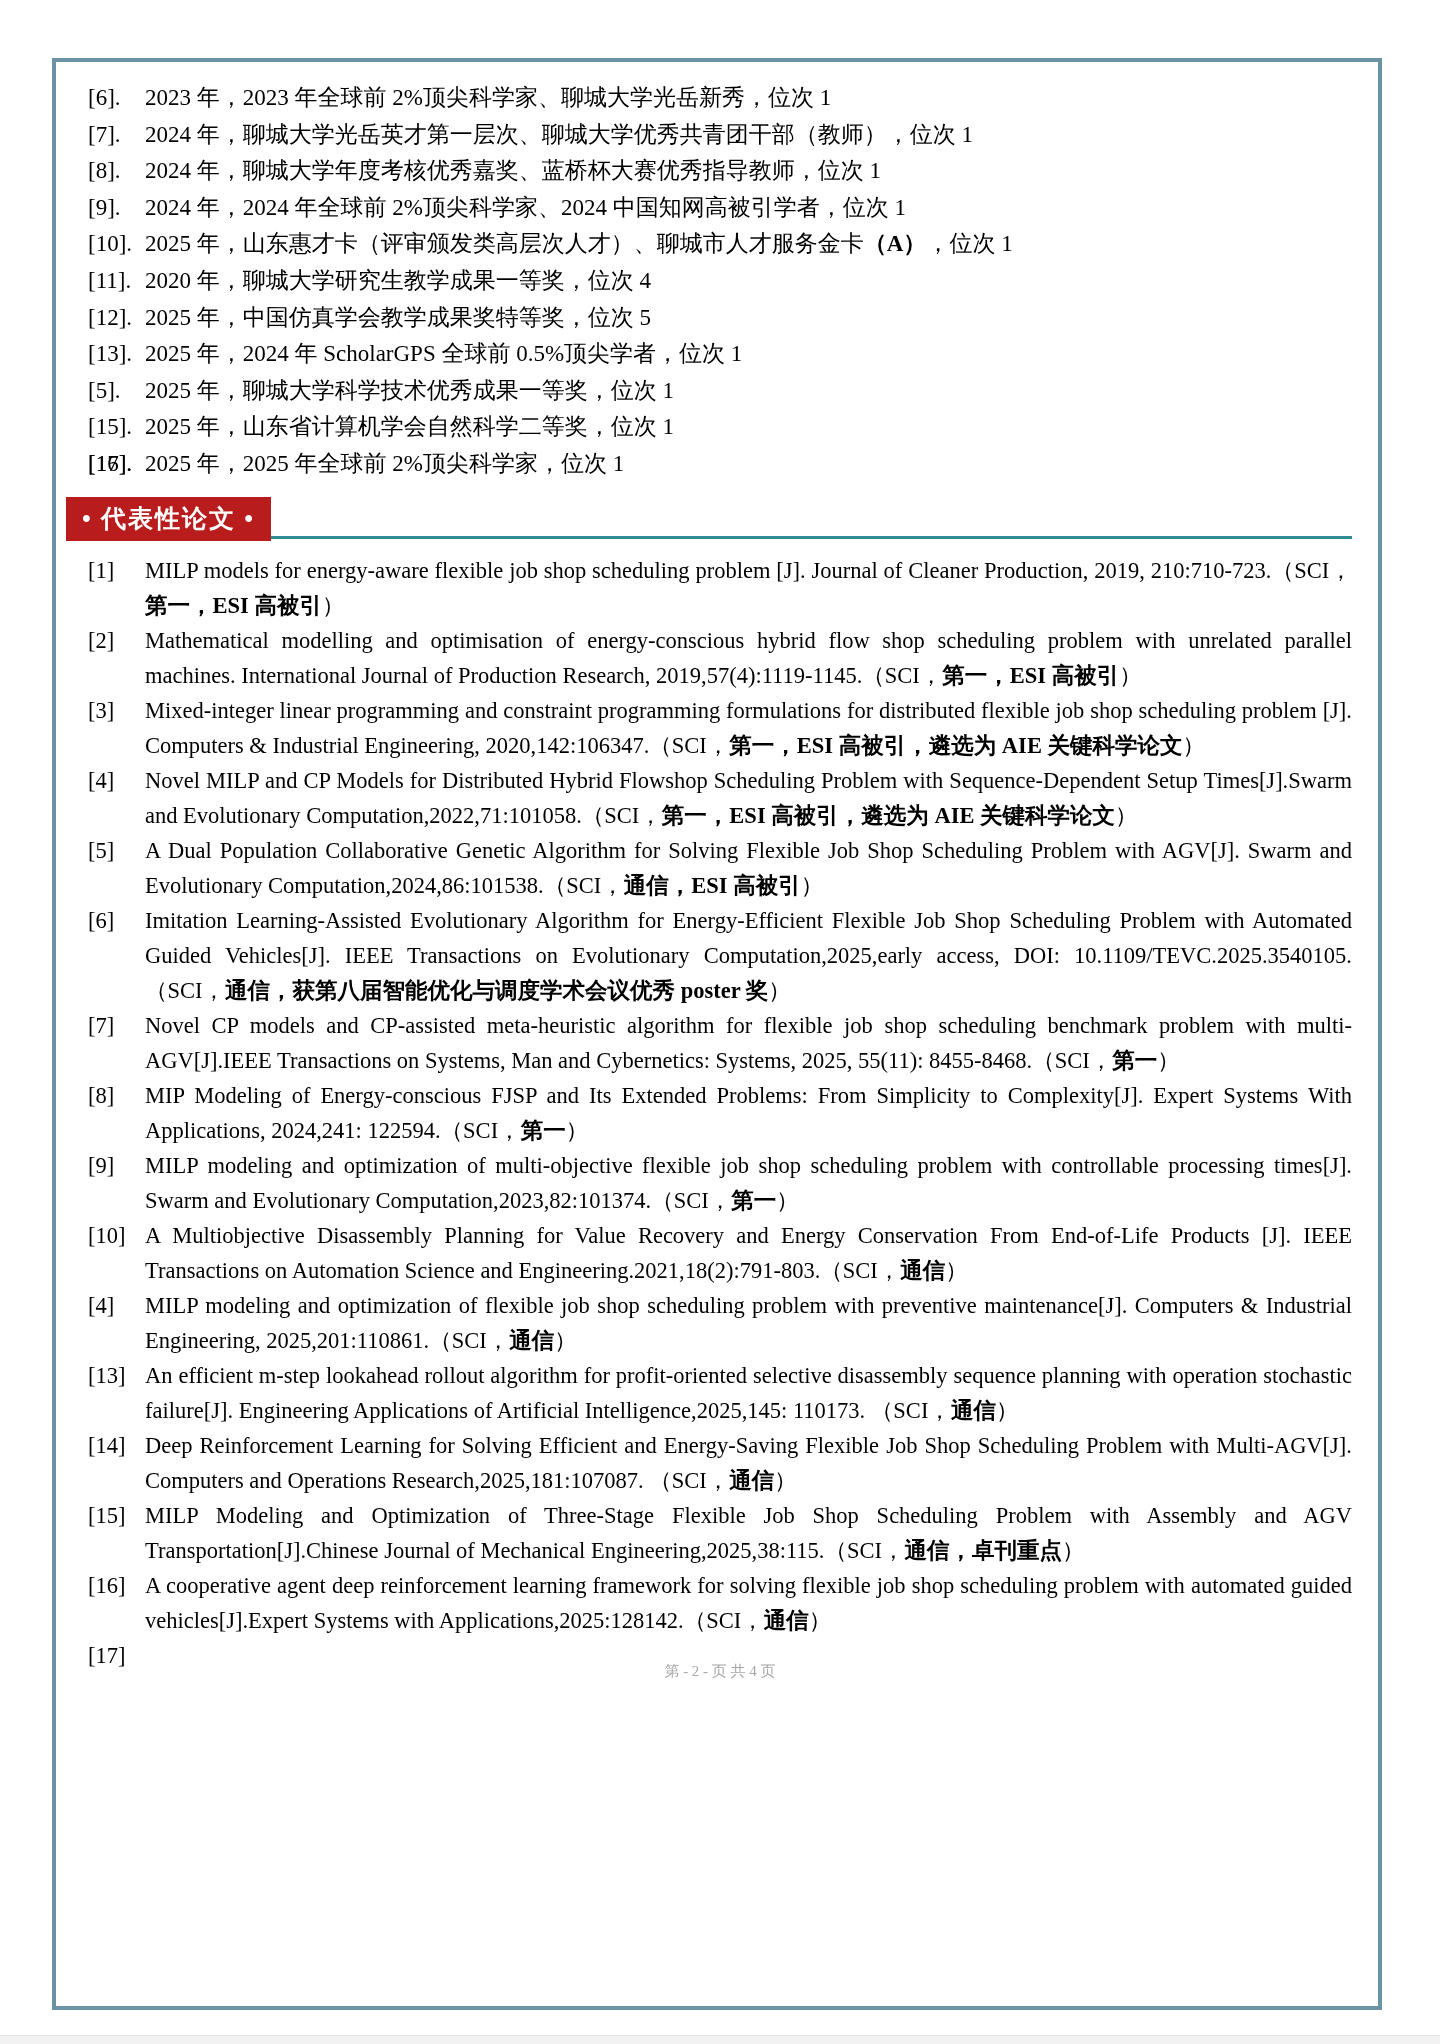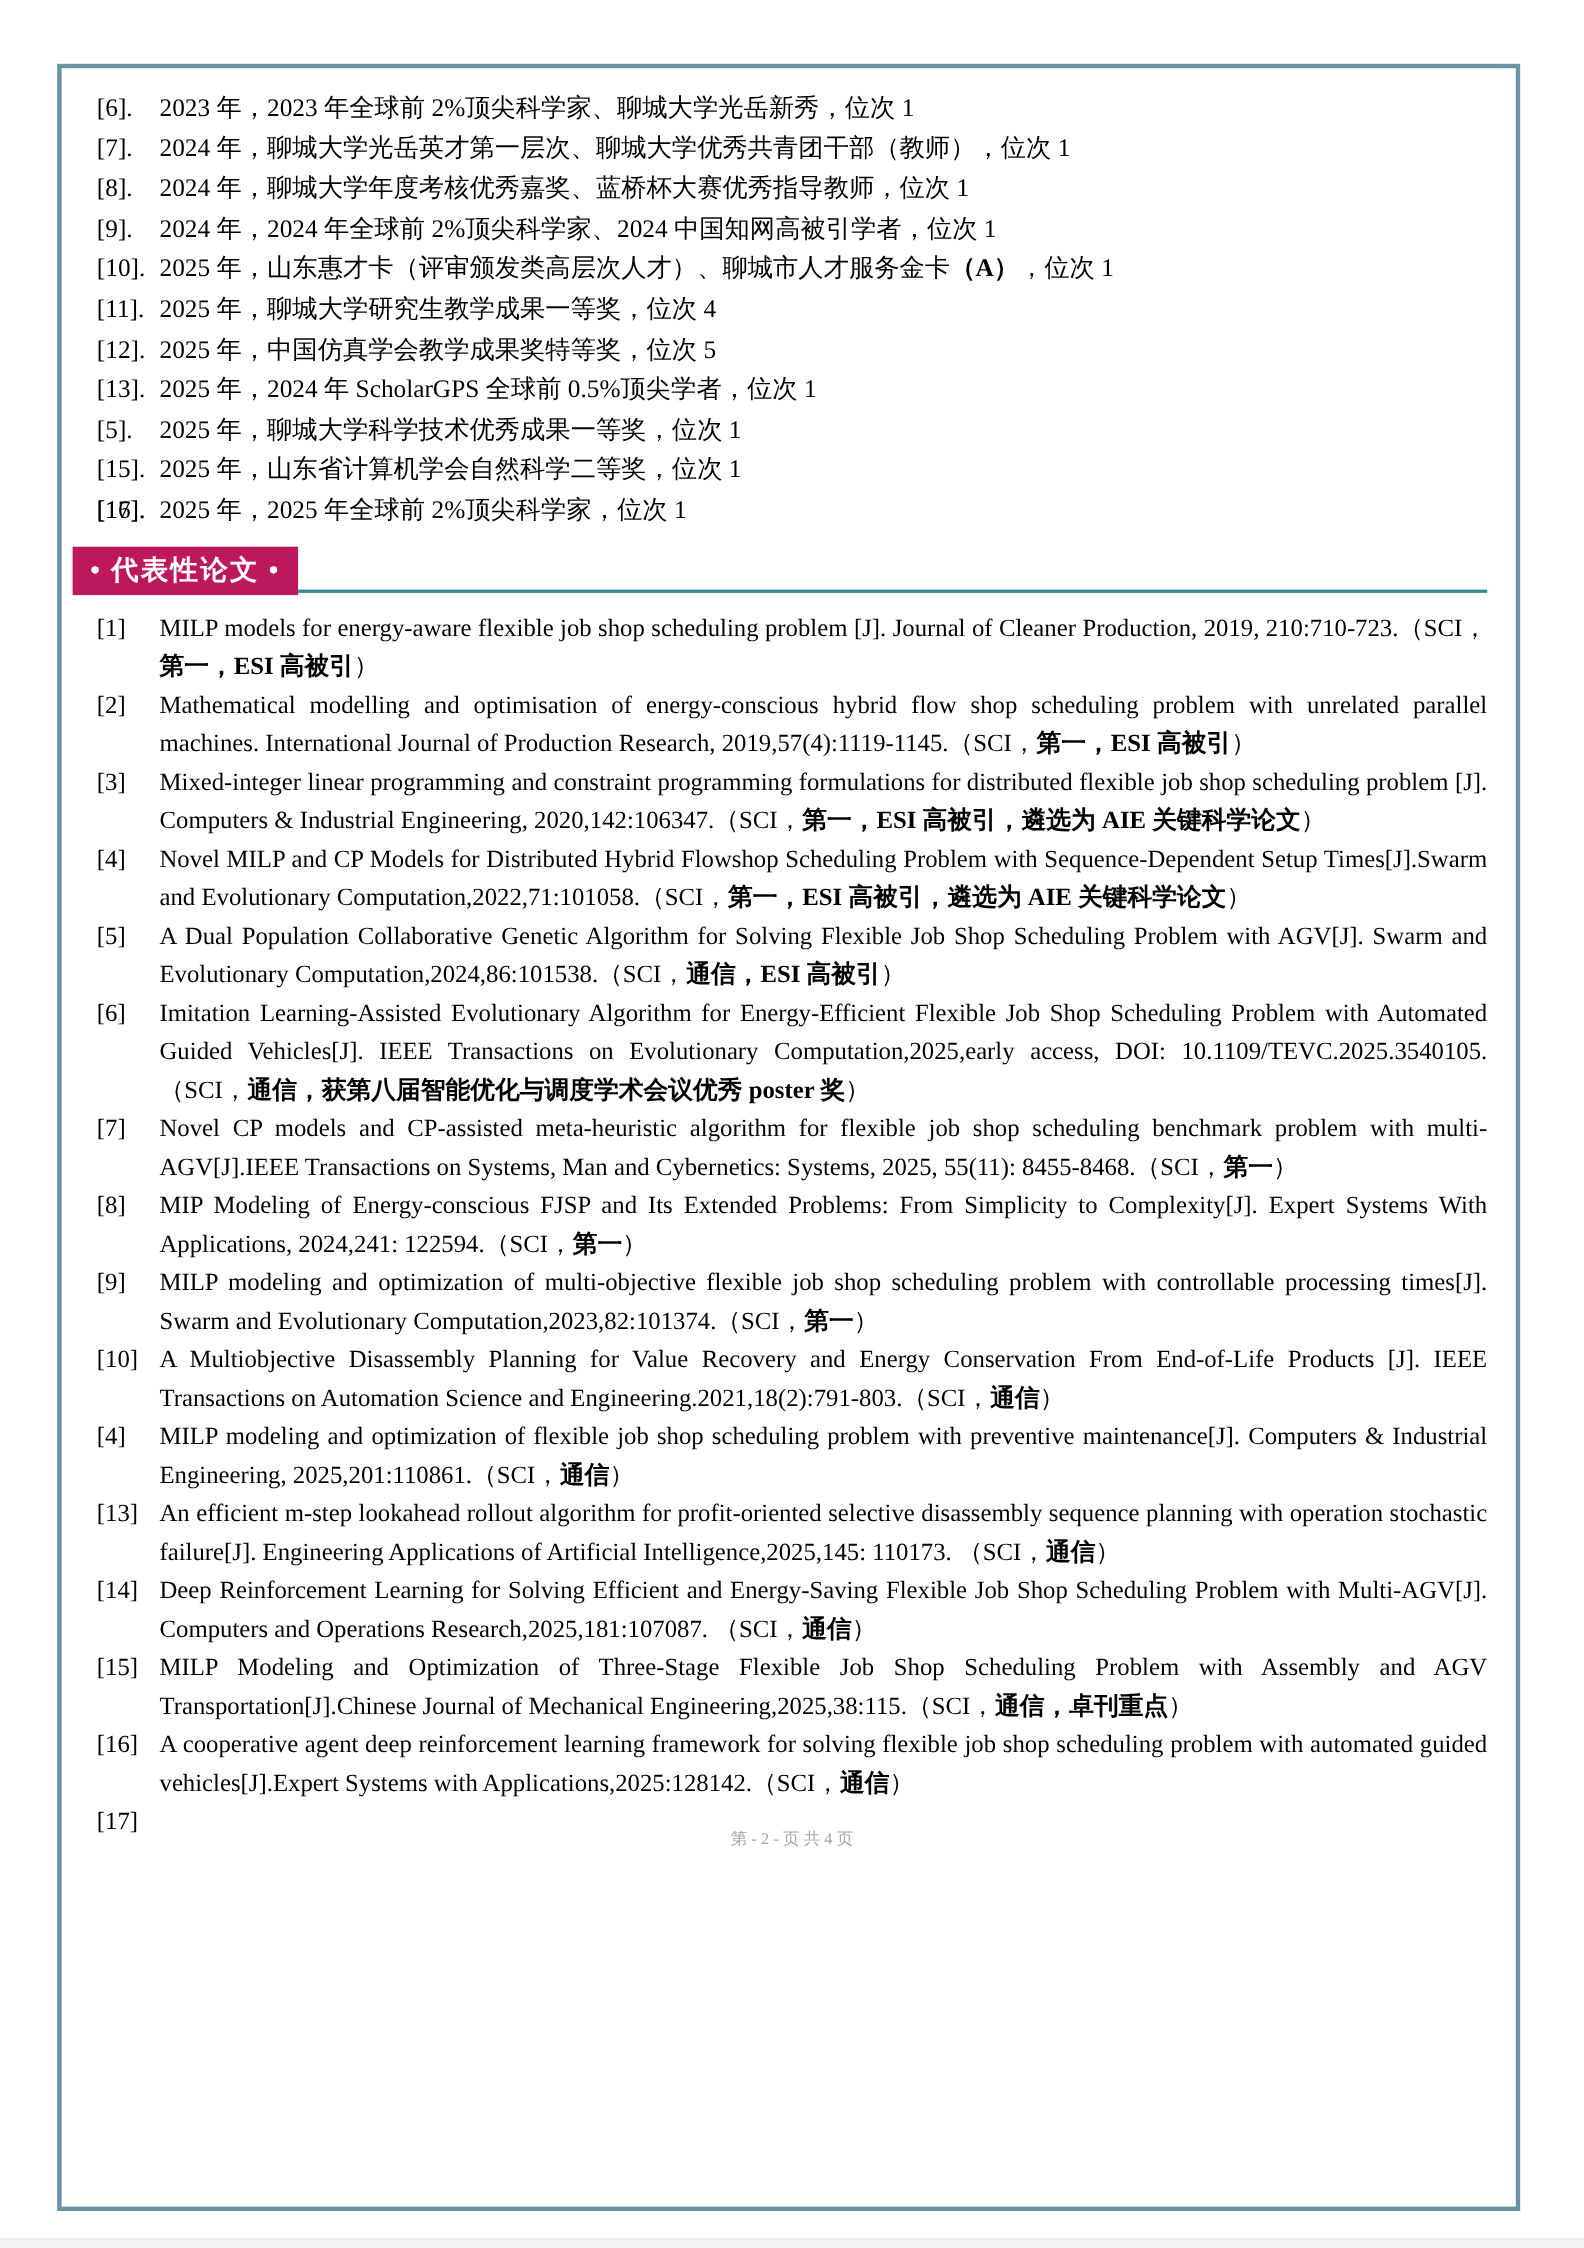--- a/index.html
+++ b/index.html
@@ -38,21 +38,21 @@
 
   
   .section-header {
     display:flex;
     align-items:flex-end;
     margin-top:14px;
     margin-bottom:12px;
     margin-left:-22px;
   }
   .badge {
-    background:#be185d;
+    background:#b91c1c;
     color:#ffffff;
     font-weight:bold;
     font-size:25px;
     line-height:1;
     padding:9px 16px 10px 16px;
     letter-spacing:2px;
     white-space:nowrap;
   }
   .rule {
     flex:1;
@@ -90,21 +90,21 @@
 
 <div class="page-box">
   <div class="content">
 
     <div class="awards">
         <div class="item"><span class="num">[6].</span><span class="txt"><span>2023 年，2023 年全球前 2%顶尖科学家、聊城大学光岳新秀，位次 1</span></span></div>
         <div class="item"><span class="num">[7].</span><span class="txt"><span>2024 年，聊城大学光岳英才第一层次、聊城大学优秀共青团干部（教师），位次 1</span></span></div>
         <div class="item"><span class="num">[8].</span><span class="txt"><span>2024 年，聊城大学年度考核优秀嘉奖、蓝桥杯大赛优秀指导教师，位次 1</span></span></div>
         <div class="item"><span class="num">[9].</span><span class="txt"><span>2024 年，2024 年全球前 2%顶尖科学家、2024 中国知网高被引学者，位次 1</span></span></div>
         <div class="item"><span class="num">[10].</span><span class="txt"><span>2025 年，山东惠才卡（评审颁发类高层次人才）、聊城市人才服务金卡</span><span class="b">（A）</span><span>，位次 1</span></span></div>
-        <div class="item"><span class="num">[11].</span><span class="txt"><span>2025 年，聊城大学研究生教学成果一等奖，位次 4</span></span></div>
+        <div class="item"><span class="num">[11].</span><span class="txt"><span>2020 年，聊城大学研究生教学成果一等奖，位次 4</span></span></div>
         <div class="item"><span class="num">[12].</span><span class="txt"><span>2025 年，中国仿真学会教学成果奖特等奖，位次 5</span></span></div>
         <div class="item"><span class="num">[13].</span><span class="txt"><span>2025 年，2024 年 ScholarGPS 全球前 0.5%顶尖学者，位次 1</span></span></div>
         <div class="item"><span class="num">[5].</span><span class="txt"><span>2025 年，聊城大学科学技术优秀成果一等奖，位次 1</span></span></div>
         <div class="item"><span class="num">[15].</span><span class="txt"><span>2025 年，山东省计算机学会自然科学二等奖，位次 1</span></span></div>
         <div class="item"><span class="num">[16].</span></div>
         <div class="item"><span class="num">[17].</span><span class="txt"><span>2025 年，2025 年全球前 2%顶尖科学家，位次 1</span></span></div>
       </div>
 
     <div class="section-header">
       <span class="badge">• 代表性论文 •</span>

